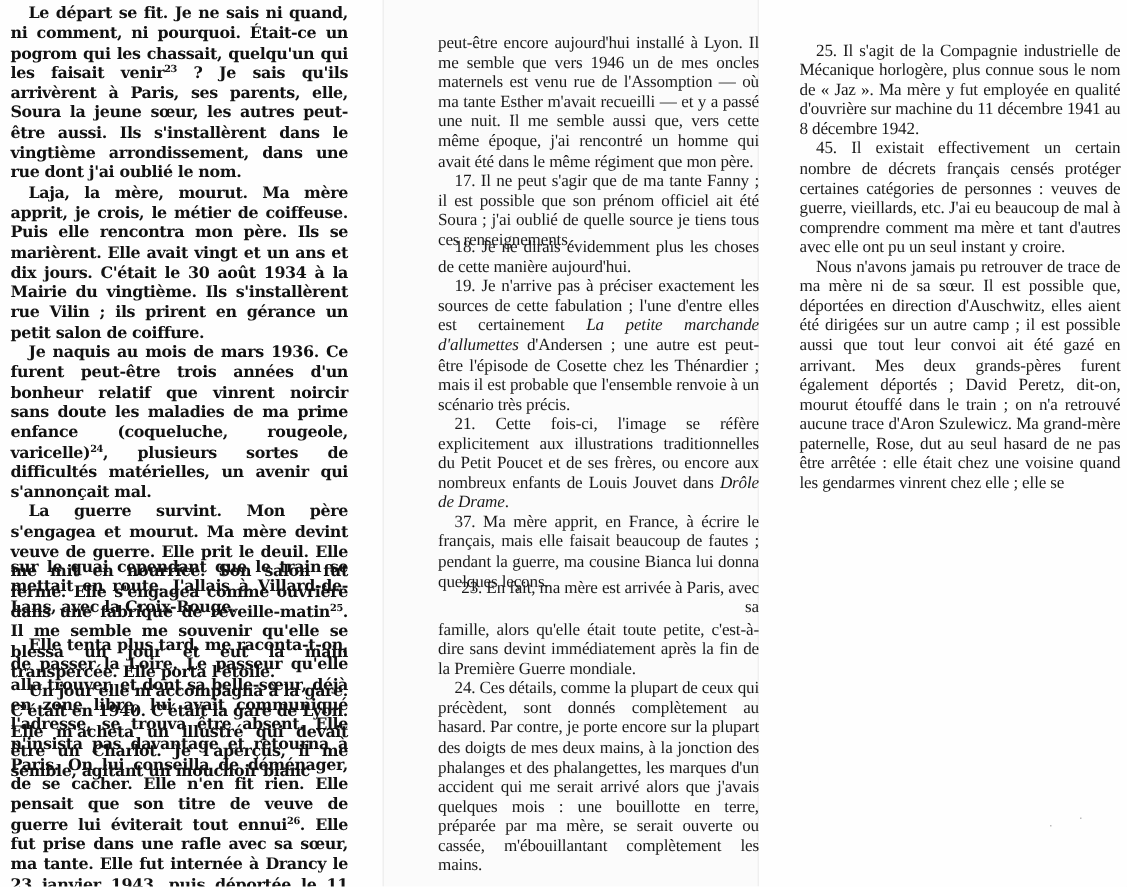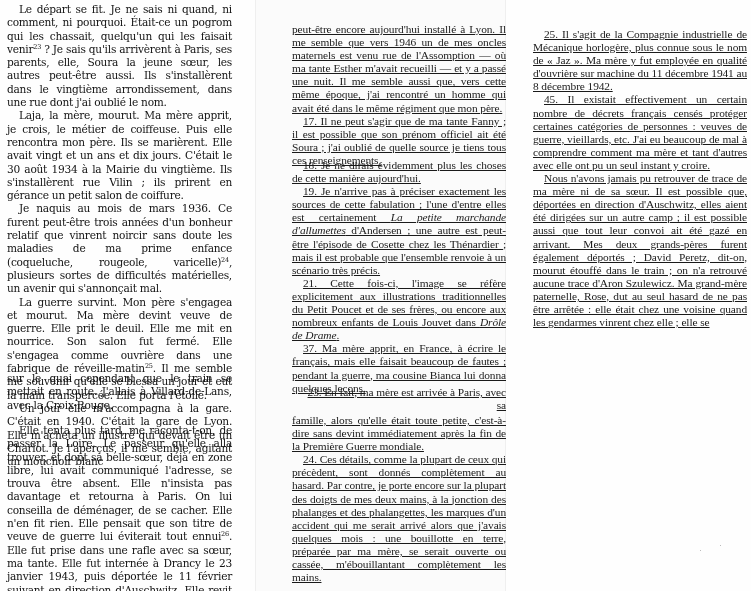--- a/index.html
+++ b/index.html
@@ -19,36 +19,35 @@
       position: absolute; top: 0; width: 1px; height: 591px; background: #efefef;
     }
     .block { position: absolute; }
     .p {
       margin: 0; text-align: justify; hyphens: manual;
       white-space: normal;
     }
     
     .col1 .p {
       font-family: "DejaVu Serif", serif;
-      font-weight: normal;
+      font-weight: bold;
       font-size: 10.6px;
       line-height: 13.3px;
       letter-spacing: -0.25px;
       text-indent: 12px;
       color: #121212;
     }
     
     .col2 .p, .col3 .p {
       font-family: "Liberation Serif", serif;
       font-size: 11.4px;
       line-height: 13.1px;
       letter-spacing: -0.1px;
       text-indent: 11px;
       color: #1a1a1a;
-      text-decoration: underline;
     }
     .noindent { text-indent: 0 !important; }
     sup { font-size: 6.5px; line-height: 0; vertical-align: 4px; }
     em { font-style: italic; }
 
     #c1a { left: 7px; top: 3px; width: 225px; }
     #c1b { left: 7px; top: 372px; width: 225px; }
     #c1c { left: 7px; top: 424px; width: 225px; }
     #c2a { left: 292px; top: 23px; width: 214px; }
     #c2b { left: 292px; top: 159px; width: 214px; }

